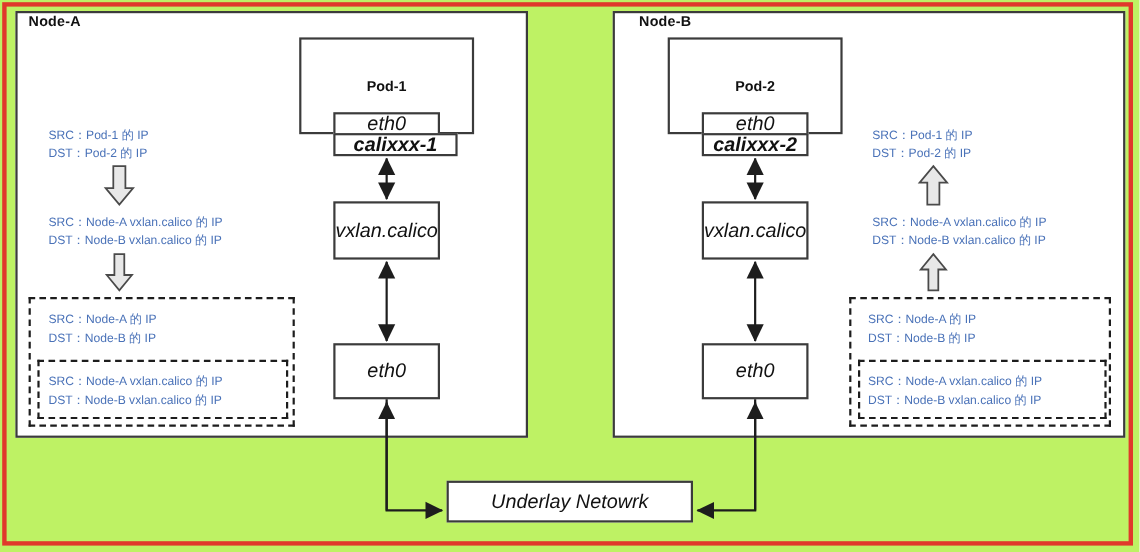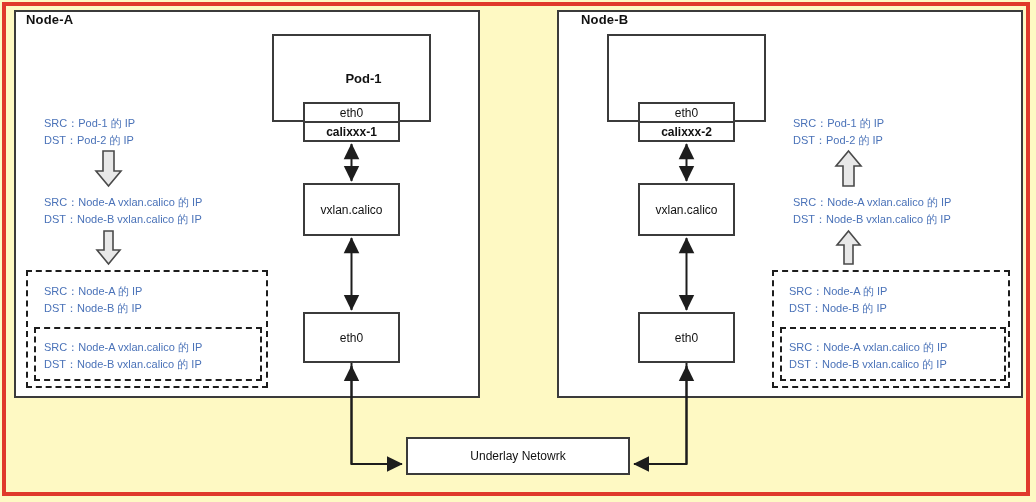--- a/index.html
+++ b/index.html
@@ -4,21 +4,21 @@
 <style>
   html, body {
     margin: 0;
     padding: 0;
     background: #ffffff;
   }
   #canvas {
     position: relative;
     width: 1036px;
     height: 502px;
-    background: #fef9c3;
+    background: #bef264;
     font-family: "Liberation Sans", "DejaVu Sans", sans-serif;
     overflow: hidden;
   }
   
   .red-frame {
     position: absolute;
     left: 2px;
     top: 2px;
     width: 1028px;
     height: 494px;
@@ -42,23 +42,24 @@
   }
   
   .ebox {
     position: absolute;
     border: 2px solid #3b3b3b;
     box-sizing: border-box;
     background: #ffffff;
     display: flex;
     align-items: center;
     justify-content: center;
-    font-size: 12px;
+    font-size: 18px;
     color: #111111;
     white-space: nowrap;
+    font-style: italic;
   }
   .ebox.bold { font-weight: bold; }
   .pod-box {
     position: absolute;
     border: 2px solid #3b3b3b;
     box-sizing: border-box;
     background: #ffffff;
   }
   .pod-title {
     position: absolute;
@@ -99,23 +100,23 @@
 <body>
 
 <div id="canvas">
 
   <div class="red-frame"></div>
 
   <div class="node-box" style="left:14px; top:10px; width:466px; height:388px;"></div>
   <div class="node-label" style="left:26px; top:12px;">Node-A</div>
 
   <div class="pod-box" style="left:272px; top:34px; width:159px; height:88px;"></div>
-  <div class="pod-title" style="left:272px; top:71px; width:159px;margin-left:12px;">Pod-1</div>
+  <div class="pod-title" style="left:272px; top:71px; width:159px;">Pod-1</div>
   <div class="ebox" style="left:303px; top:102px; width:97px; height:21px;">eth0</div>
-  <div class="ebox bold" style="left:303px; top:121px; width:97px; height:21px;">calixxx-1</div>
+  <div class="ebox bold" style="left:303px; top:121px; width:113px; height:21px;">calixxx-1</div>
 
   <div class="ebox" style="left:303px; top:183px; width:97px; height:53px;">vxlan.calico</div>
 
   <div class="ebox" style="left:303px; top:312px; width:97px; height:51px;">eth0</div>
 
   <div class="ann" style="left:44px; top:115px;">
     <span class="row"><span class="k">SRC：</span><span>Pod-1 的 IP</span></span>
     <span class="row"><span class="k">DST：</span><span>Pod-2 的 IP</span></span>
   </div>
 
@@ -132,20 +133,21 @@
   <div class="dashed" style="left:34px; top:327px; width:228px; height:54px;"></div>
   <div class="ann" style="left:44px; top:339px;">
     <span class="row"><span class="k">SRC：</span><span>Node-A vxlan.calico 的 IP</span></span>
     <span class="row"><span class="k">DST：</span><span>Node-B vxlan.calico 的 IP</span></span>
   </div>
 
   <div class="node-box" style="left:557px; top:10px; width:466px; height:388px;"></div>
   <div class="node-label" style="left:581px; top:12px;">Node-B</div>
 
   <div class="pod-box" style="left:607px; top:34px; width:159px; height:88px;"></div>
+  <div class="pod-title" style="left:607px; top:71px; width:159px;">Pod-2</div>
   <div class="ebox" style="left:638px; top:102px; width:97px; height:21px;">eth0</div>
   <div class="ebox bold" style="left:638px; top:121px; width:97px; height:21px;text-align:right;">calixxx-2</div>
 
   <div class="ebox" style="left:638px; top:183px; width:97px; height:53px;">vxlan.calico</div>
 
   <div class="ebox" style="left:638px; top:312px; width:97px; height:51px;">eth0</div>
 
   <div class="ann" style="left:793px; top:115px;">
     <span class="row"><span class="k">SRC：</span><span>Pod-1 的 IP</span></span>
     <span class="row"><span class="k">DST：</span><span>Pod-2 的 IP</span></span>

